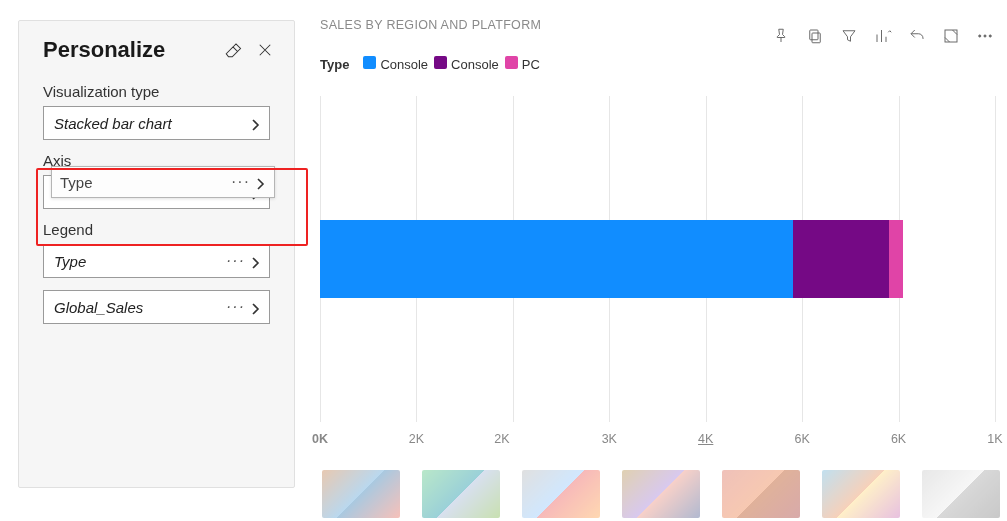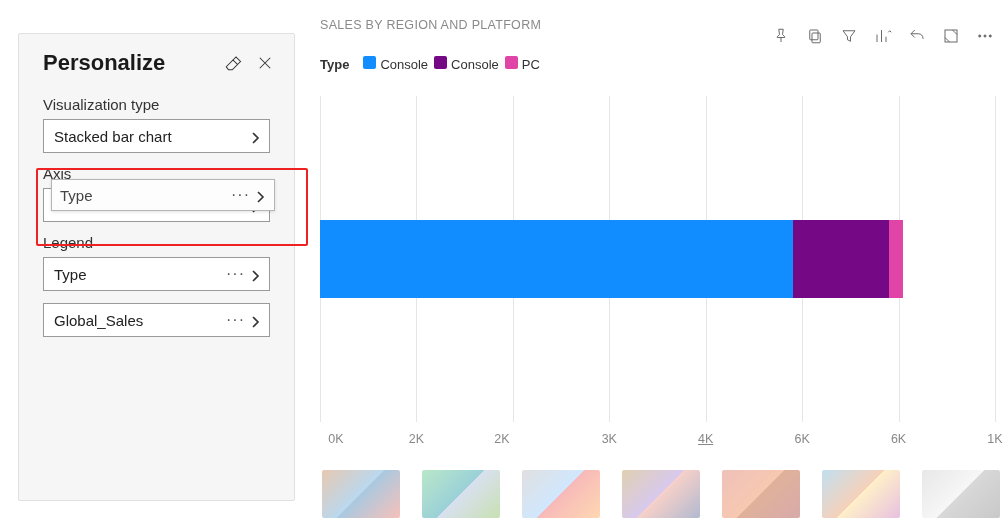--- a/index.html
+++ b/index.html
@@ -1,26 +1,26 @@
 <!DOCTYPE html>
 <html><head>
 <meta charset="utf-8">
 <style>
   html,body{margin:0;padding:0;font-family:"Segoe UI",Arial,sans-serif;background:#fff;color:#222;}
   .app{position:relative;width:1007px;height:521px;overflow:hidden;}
   
-  .panel{position:absolute;left:18px;top:20px;width:277px;height:468px;background:#f6f6f6;border:1px solid #e0e0e0;border-radius:2px;box-sizing:border-box;padding:0;margin-top:13px;}
+  .panel{position:absolute;left:18px;top:20px;width:277px;height:468px;background:#f6f6f6;border:1px solid #e0e0e0;border-radius:2px;box-sizing:border-box;padding:0;}
   .panel-header{display:flex;align-items:center;justify-content:space-between;padding:16px 18px 8px 24px;}
   .panel-title{font-size:22px;font-weight:600;color:#1a1a1a;}
   .panel-header-icons{display:flex;gap:10px;align-items:center;}
   .icon-btn{width:22px;height:22px;display:flex;align-items:center;justify-content:center;cursor:pointer;color:#444;}
   .icon-btn svg{width:18px;height:18px;stroke:#333;fill:none;stroke-width:1.4;}
   .section{padding:12px 24px 0 24px;}
   .section-label{font-size:15px;color:#333;margin-bottom:6px;}
-  .field{height:34px;border:1px solid #9a9a9a;background:#fff;display:flex;align-items:center;justify-content:space-between;padding:0 8px 0 10px;box-sizing:border-box;cursor:pointer;font-size:15px;}
+  .field{height:34px;border:1px solid #9a9a9a;background:#fff;display:flex;align-items:center;justify-content:space-between;padding:0 8px 0 10px;box-sizing:border-box;cursor:pointer;font-size:15px;font-style:italic;}
   .field .txt{flex:1;white-space:nowrap;overflow:hidden;}
   .field .ph{color:#9a9a9a;}
   .field .right{display:flex;align-items:center;gap:4px;}
   .dots{font-size:16px;letter-spacing:1px;color:#555;}
   .chev{width:12px;height:12px;}
   .chev svg{width:12px;height:12px;stroke:#333;fill:none;stroke-width:1.6;}
   .add-btn{height:34px;border:1px solid #9a9a9a;background:#fff;display:flex;align-items:center;justify-content:center;font-size:15px;cursor:pointer;}
   .hl{position:absolute;border:2.5px solid #e22;border-radius:2px;pointer-events:none;}
   
   .chart-area{position:absolute;left:320px;top:18px;right:12px;height:450px;}
@@ -179,21 +179,21 @@
   </div>
 
   <div class="legend">
     <span class="lbl">Type</span>
     <span id="legend-items"><span class="swatch" style="background: rgb(17, 141, 255);"></span><span style="margin-left: 4px;">Console</span><span class="swatch" style="background: rgb(117, 9, 133);"></span><span style="margin-left: 4px;">Console</span><span class="swatch" style="background: rgb(224, 68, 167);"></span><span style="margin-left: 4px;">PC</span></span>
   </div>
 
   <div class="plot">
     <div class="grid" id="grid">
           <div class="gline" style="left: 0px;"></div>
-          <div class="xlab" style="left: 16px;">0K</div>
+          <div class="xlab" style="left: 0px; font-weight: bold;">0K</div>
           <div class="gline" style="left: 96.4286px;"></div>
           <div class="xlab" style="left: 96.4286px;">2K</div>
           <div class="gline" style="left: 192.857px;"></div>
           <div class="xlab" style="left: 182px;">2K</div>
           <div class="gline" style="left: 289.286px;"></div>
           <div class="xlab" style="left: 289.286px;">3K</div>
           <div class="gline" style="left: 385.714px;"></div>
           <div class="xlab" style="left: 385.714px; text-decoration: underline;">4K</div>
           <div class="gline" style="left: 482.143px;"></div>
           <div class="xlab" style="left: 482.143px;">6K</div>

